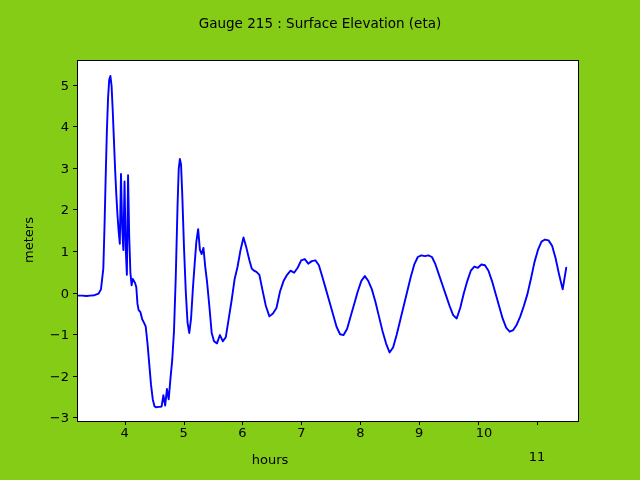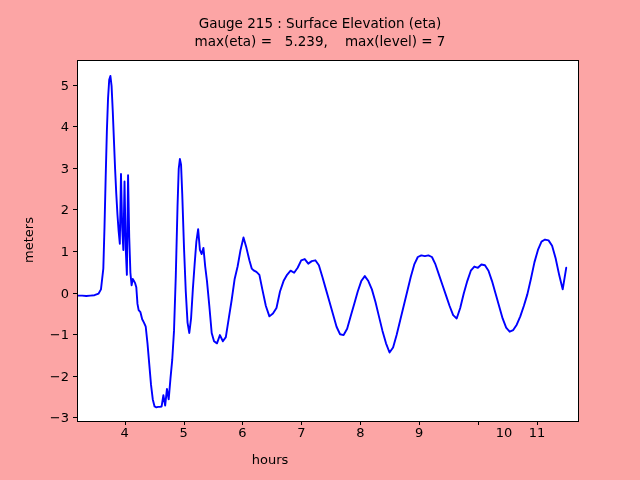--- a/index.html
+++ b/index.html
@@ -10,21 +10,21 @@
   body {
     width: 640px;
     height: 480px;
     overflow: hidden;
     font-family: "DejaVu Sans", sans-serif;
   }
   #figure {
     position: relative;
     width: 640px;
     height: 480px;
-    background: #fca5a5;
+    background: #84cc16;
   }
   #title-block {
     position: absolute;
     left: 0;
     top: 14px;
     width: 640px;
     text-align: center;
     color: #000000;
     font-size: 13.5px;
     line-height: 18px;
@@ -102,21 +102,20 @@
     white-space: pre;
   }
 </style>
 </head>
 <body>
 
 <div id="figure">
 
   <div id="title-block">
     <span id="title-line1">Gauge 215 : Surface Elevation (eta)</span>
-    <span id="title-line2">max(eta) =   5.239,    max(level) = 7</span>
   </div>
 
   <div id="plot-area">
     <svg id="svg-curve" viewBox="0 0 500 360" preserveAspectRatio="none" xmlns="http://www.w3.org/2000/svg">
       <polyline id="curve-path" fill="none" stroke="#0000ff" stroke-width="1.9" stroke-linejoin="round" stroke-linecap="round" points="0.00,234.60 4.12,234.60 8.24,235.02 12.37,234.60 16.49,234.19 20.61,232.53 22.97,228.37 25.32,207.61 26.50,166.09 27.68,116.26 28.86,70.59 30.04,37.37 31.21,18.69 32.39,14.95 33.57,24.91 34.75,49.83 35.92,78.89 37.10,107.96 38.28,132.87 39.46,153.63 40.64,170.24 41.81,182.70 42.99,112.94 44.17,166.09 45.35,188.93 46.53,120.42 47.70,186.85 48.88,213.84 50.06,114.19 51.24,176.47 52.41,211.76 53.59,224.22 54.77,217.99 55.95,220.07 57.13,222.15 58.30,226.30 59.48,242.91 60.66,249.13 62.43,251.21 64.19,258.27 65.96,261.59 67.73,265.74 69.49,282.35 71.26,303.11 73.03,323.88 74.79,338.41 76.56,345.47 78.33,346.30 80.09,345.88 81.86,345.88 83.63,345.47 85.39,334.26 87.16,344.64 88.93,328.03 90.69,338.41 92.46,317.65 94.23,298.96 96.00,269.90 97.76,215.92 99.53,145.33 100.71,107.96 101.88,97.99 103.06,103.81 104.24,132.87 106.01,186.85 107.77,230.45 109.54,261.59 111.31,271.97 113.07,257.44 114.84,228.37 116.61,203.46 118.37,180.62 120.14,168.17 121.91,188.93 123.67,193.08 125.44,186.85 127.21,205.54 128.98,220.07 131.33,244.98 133.69,271.97 136.04,280.28 138.99,282.35 141.93,274.05 144.88,280.28 147.82,276.12 150.77,257.44 153.71,238.75 156.65,217.99 159.60,205.54 162.54,188.93 165.49,176.47 168.43,186.85 171.38,199.31 173.73,207.61 176.09,209.69 178.45,210.93 181.39,213.84 184.33,228.37 187.87,244.98 191.40,255.36 194.94,252.46 198.47,247.06 202.00,230.45 205.54,220.07 209.07,213.84 212.60,209.69 216.14,211.76 219.67,206.78 223.20,199.31 226.74,198.06 230.27,202.63 233.80,200.14 237.34,199.31 240.87,204.29 244.41,215.92 247.94,228.37 251.47,240.83 255.01,253.29 258.54,265.74 262.07,273.22 265.61,274.05 269.14,267.82 272.67,255.36 276.21,242.91 279.74,230.45 283.27,220.07 286.81,215.09 290.34,220.07 293.88,228.37 297.41,240.83 300.94,255.36 304.48,269.90 308.01,282.35 311.54,291.49 315.08,286.51 318.61,274.05 322.14,259.52 325.68,244.98 329.21,230.45 332.74,215.92 336.28,203.46 339.81,195.99 343.35,194.33 346.88,195.16 350.41,194.33 353.95,195.99 357.48,203.46 361.01,213.84 364.55,224.22 368.08,234.60 371.61,244.98 375.15,254.12 378.68,257.44 382.21,247.06 385.75,232.53 389.28,220.07 392.82,209.69 396.35,205.54 399.88,206.78 403.42,203.46 406.95,204.29 410.48,209.69 414.02,220.07 417.55,232.53 421.08,244.98 424.62,257.44 428.15,266.57 431.68,270.73 435.22,269.07 438.75,263.67 442.29,255.36 445.82,244.98 449.35,233.36 452.89,217.99 456.42,201.38 459.95,188.93 463.49,180.62 467.02,178.55 470.55,179.38 474.09,184.78 477.62,197.23 481.15,213.84 484.69,228.37 488.22,206.78 491.76,NaN 495.29,NaN 467.02,NaN"></polyline>
     </svg>
   </div>
 
   <div id="yticks-group">
       <div class="ytick-mark" style="left: 73px; top: 84.9135px;"></div>
@@ -145,21 +144,21 @@
       <div class="xtick-label" style="left: 183.596px;">5</div>
       <div class="xtick-mark" style="left: 242.489px;"></div>
       <div class="xtick-label" style="left: 242.489px;">6</div>
       <div class="xtick-mark" style="left: 301.382px;"></div>
       <div class="xtick-label" style="left: 301.382px;">7</div>
       <div class="xtick-mark" style="left: 360.274px;"></div>
       <div class="xtick-label" style="left: 360.274px;">8</div>
       <div class="xtick-mark" style="left: 419.167px;"></div>
       <div class="xtick-label" style="left: 419.167px;">9</div>
       <div class="xtick-mark" style="left: 478.06px;"></div>
-      <div class="xtick-label" style="left: 504px;">10</div>
+      <div class="xtick-label" style="left: 484px;">10</div>
       <div class="xtick-mark" style="left: 536.953px;"></div>
-      <div class="xtick-label" style="left: 536.953px;">11</div>
+      <div class="xtick-label" style="left: 536.953px; margin-top: 24px;">11</div>
     </div>
 
   <div id="ylabel" style="transform: translate(28px, 240px) rotate(-90deg) translate(-50%, -50%);">meters</div>
   <div id="xlabel">hours</div>
 
 </div>
 
 </body></html>

